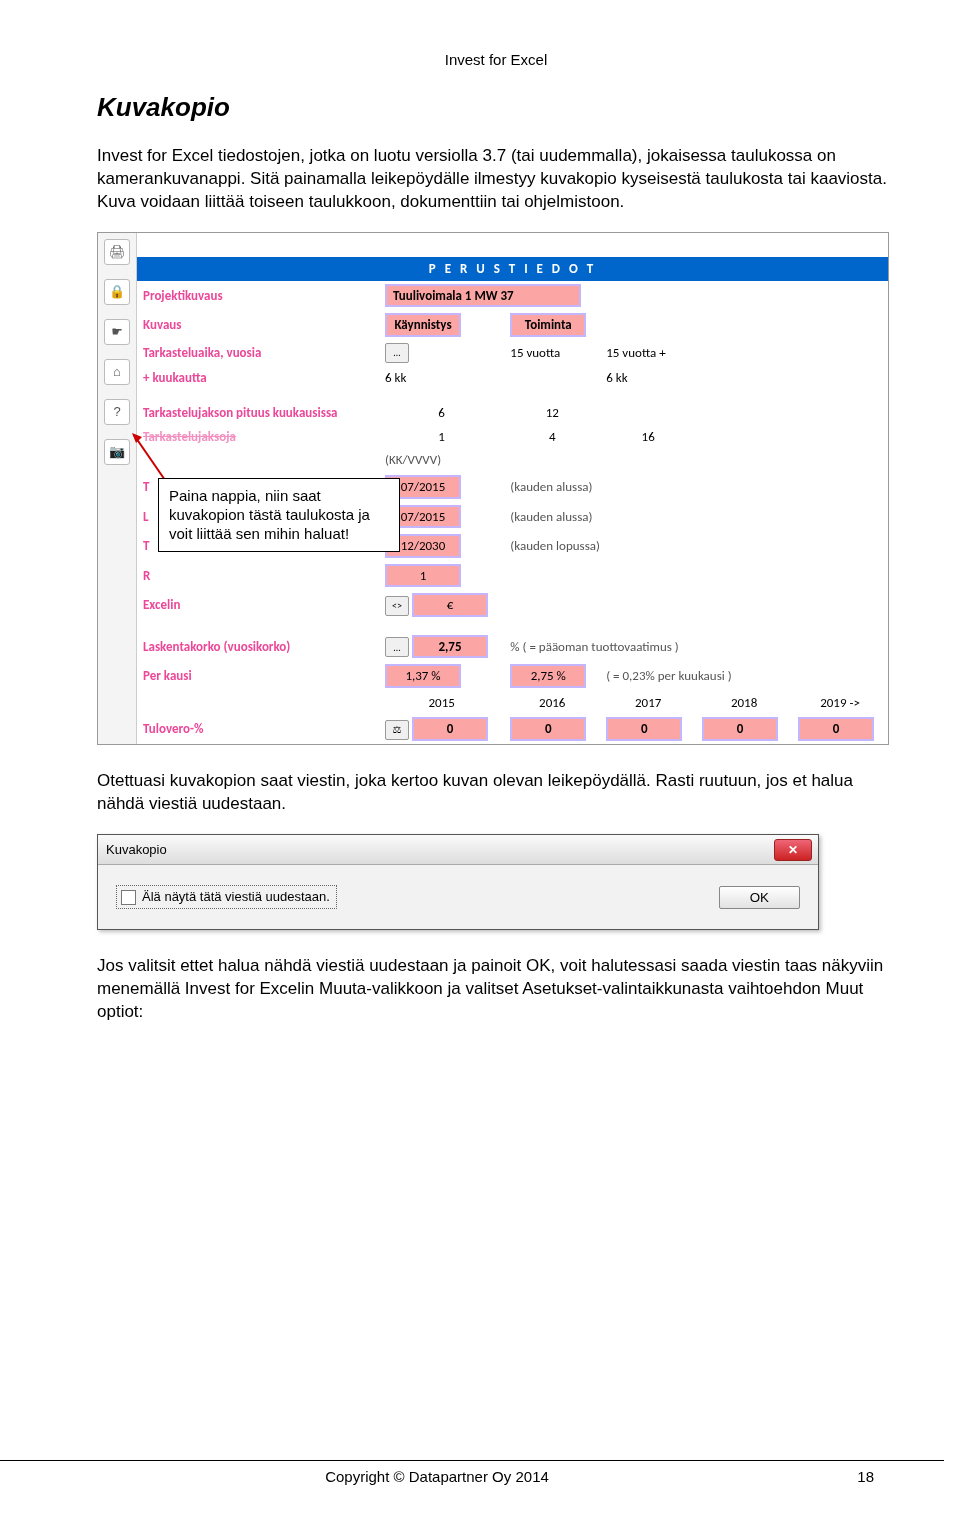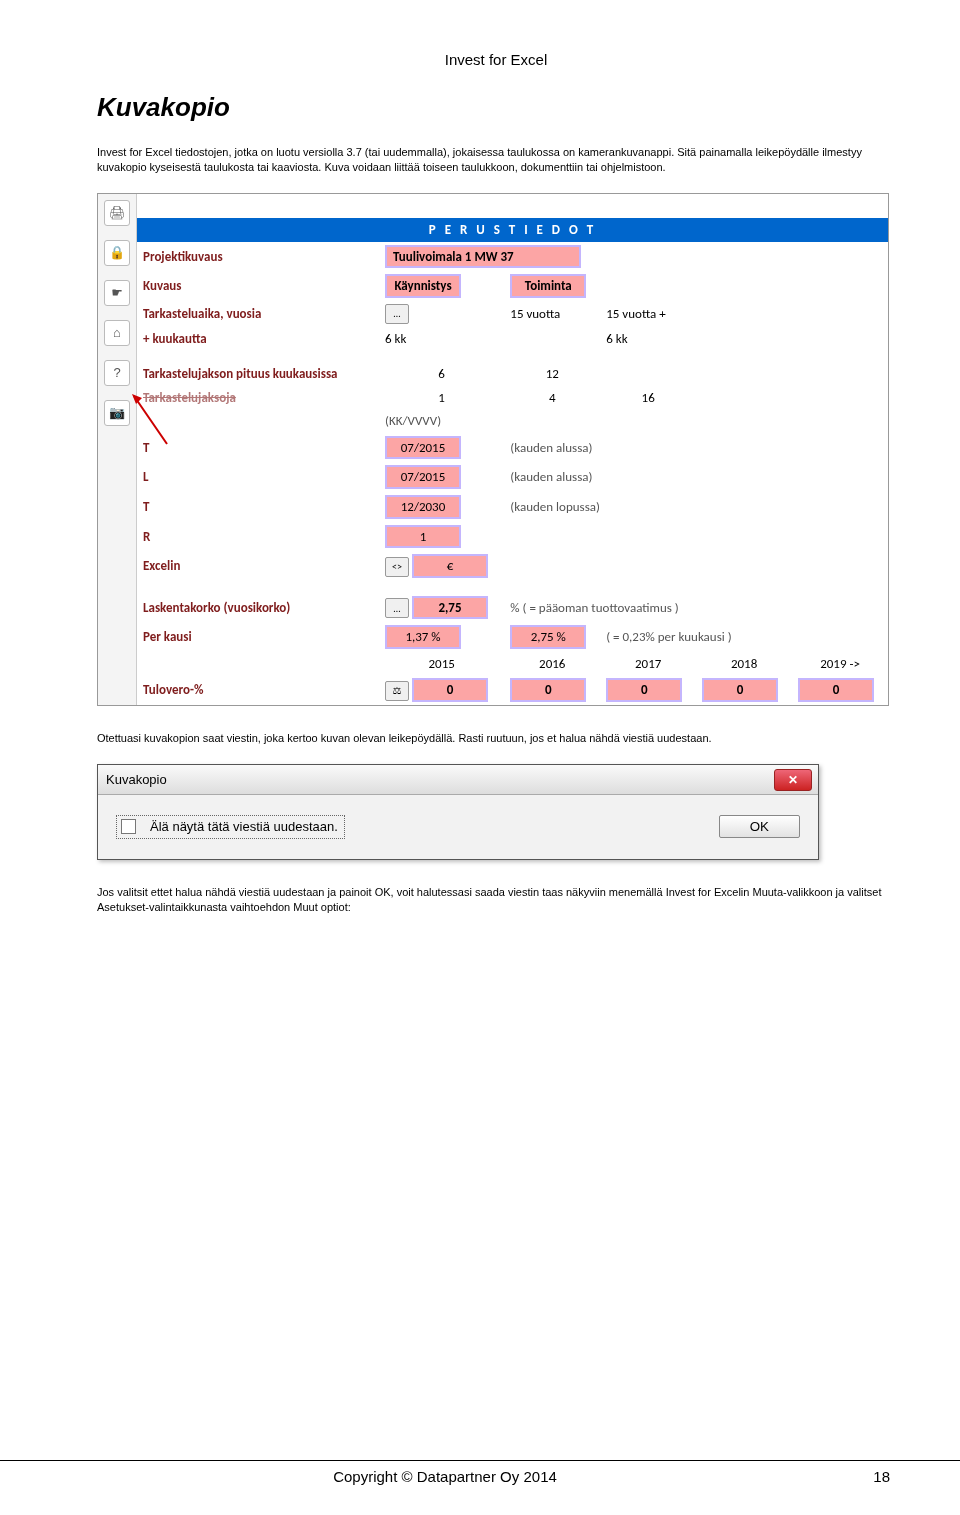--- a/index.html
+++ b/index.html
@@ -24,21 +24,21 @@
     margin-bottom:20px;
   }
   h1.section {
     font-style:italic;
     font-weight:bold;
     font-size:26px;
     margin:10px 0 20px 0;
   }
   p.body {
     margin:0 0 18px 0;
-    font-size:11px;
+    font-size:17px;
   }
 
   
   .shot1 {
     border:1px solid #999;
     width:790px;
     margin-bottom:25px;
     position:relative;
     background:#fff;
   }
@@ -81,21 +81,21 @@
   }
   .grid {
     width:100%;
     border-collapse:collapse;
   }
   .grid td {
     padding:3px 6px;
     vertical-align:middle;
     white-space:nowrap;
   }
-  .label { font-weight:bold; width:230px; color:#7f1d1d;}
+  .label { font-weight:bold; width:230px; color:#ec4899;}
   .cellbox {
     border:2px solid #c4b5fd;
     padding:1px 6px;
     background:#fca5a5;
     display:inline-block;
     min-width:60px;
     text-align:center;
   }
   .cellbox.bold{font-weight:bold;}
   .cellbox.wide{min-width:180px;text-align:left;}
@@ -152,33 +152,33 @@
   }
   .dlg-body{padding:20px 18px;}
   .dlg-msg{margin-bottom:28px;}
   .dlg-row{display:flex;align-items:center;gap:8px;}
   .chk{
     width:13px;height:13px;border:1px solid #777;background:#fff;
     display:inline-block;
   }
   .chk-wrap{
     border:1px dotted #666;padding:2px 6px 2px 4px;
-    display:inline-flex;align-items:center;gap:14px;
+    display:inline-flex;align-items:center;gap:6px;
   }
   .ok-btn{
     margin-left:auto;
     border:1px solid #888;
     background:linear-gradient(#fff,#e2e2e2);
     padding:3px 30px;
     border-radius:2px;
   }
 
   .footer{
     position:absolute;
-    bottom:28px;left:0;right:0;
+    bottom:28px;left:0;right:16px;
     border-top:1px solid #000;
     padding-top:6px;
     display:flex;
     justify-content:space-between;
     font-size:15px;
   }
   .footer .c{flex:1;text-align:center;}
   .footer .n{width:60px;text-align:right;padding-right:70px;}
   .footer .sp{width:60px;}
 </style>
@@ -326,20 +326,21 @@
           </table>
       </div>
     </div>
 
     <div class="arrow-line">
       <svg width="40" height="55">
           <line x1="35" y1="50" x2="2" y2="2" stroke="#c00" stroke-width="2"></line>
           <polygon points="0,0 10,4 4,10" fill="#c00"></polygon>
         </svg>
     </div>
+    <div class="callout">Paina nappia, niin saat kuvakopion tästä taulukosta ja voit liittää sen mihin haluat!</div>
   </div>
 
   <p class="body">Otettuasi kuvakopion saat viestin, joka kertoo kuvan olevan leikepöydällä. Rasti ruutuun, jos et halua nähdä viestiä uudestaan.</p>
 
   <div class="dialog">
     <div class="dlg-title">
       <span>Kuvakopio</span>
       <div class="dlg-close">✕</div>
     </div>
     <div class="dlg-body">

